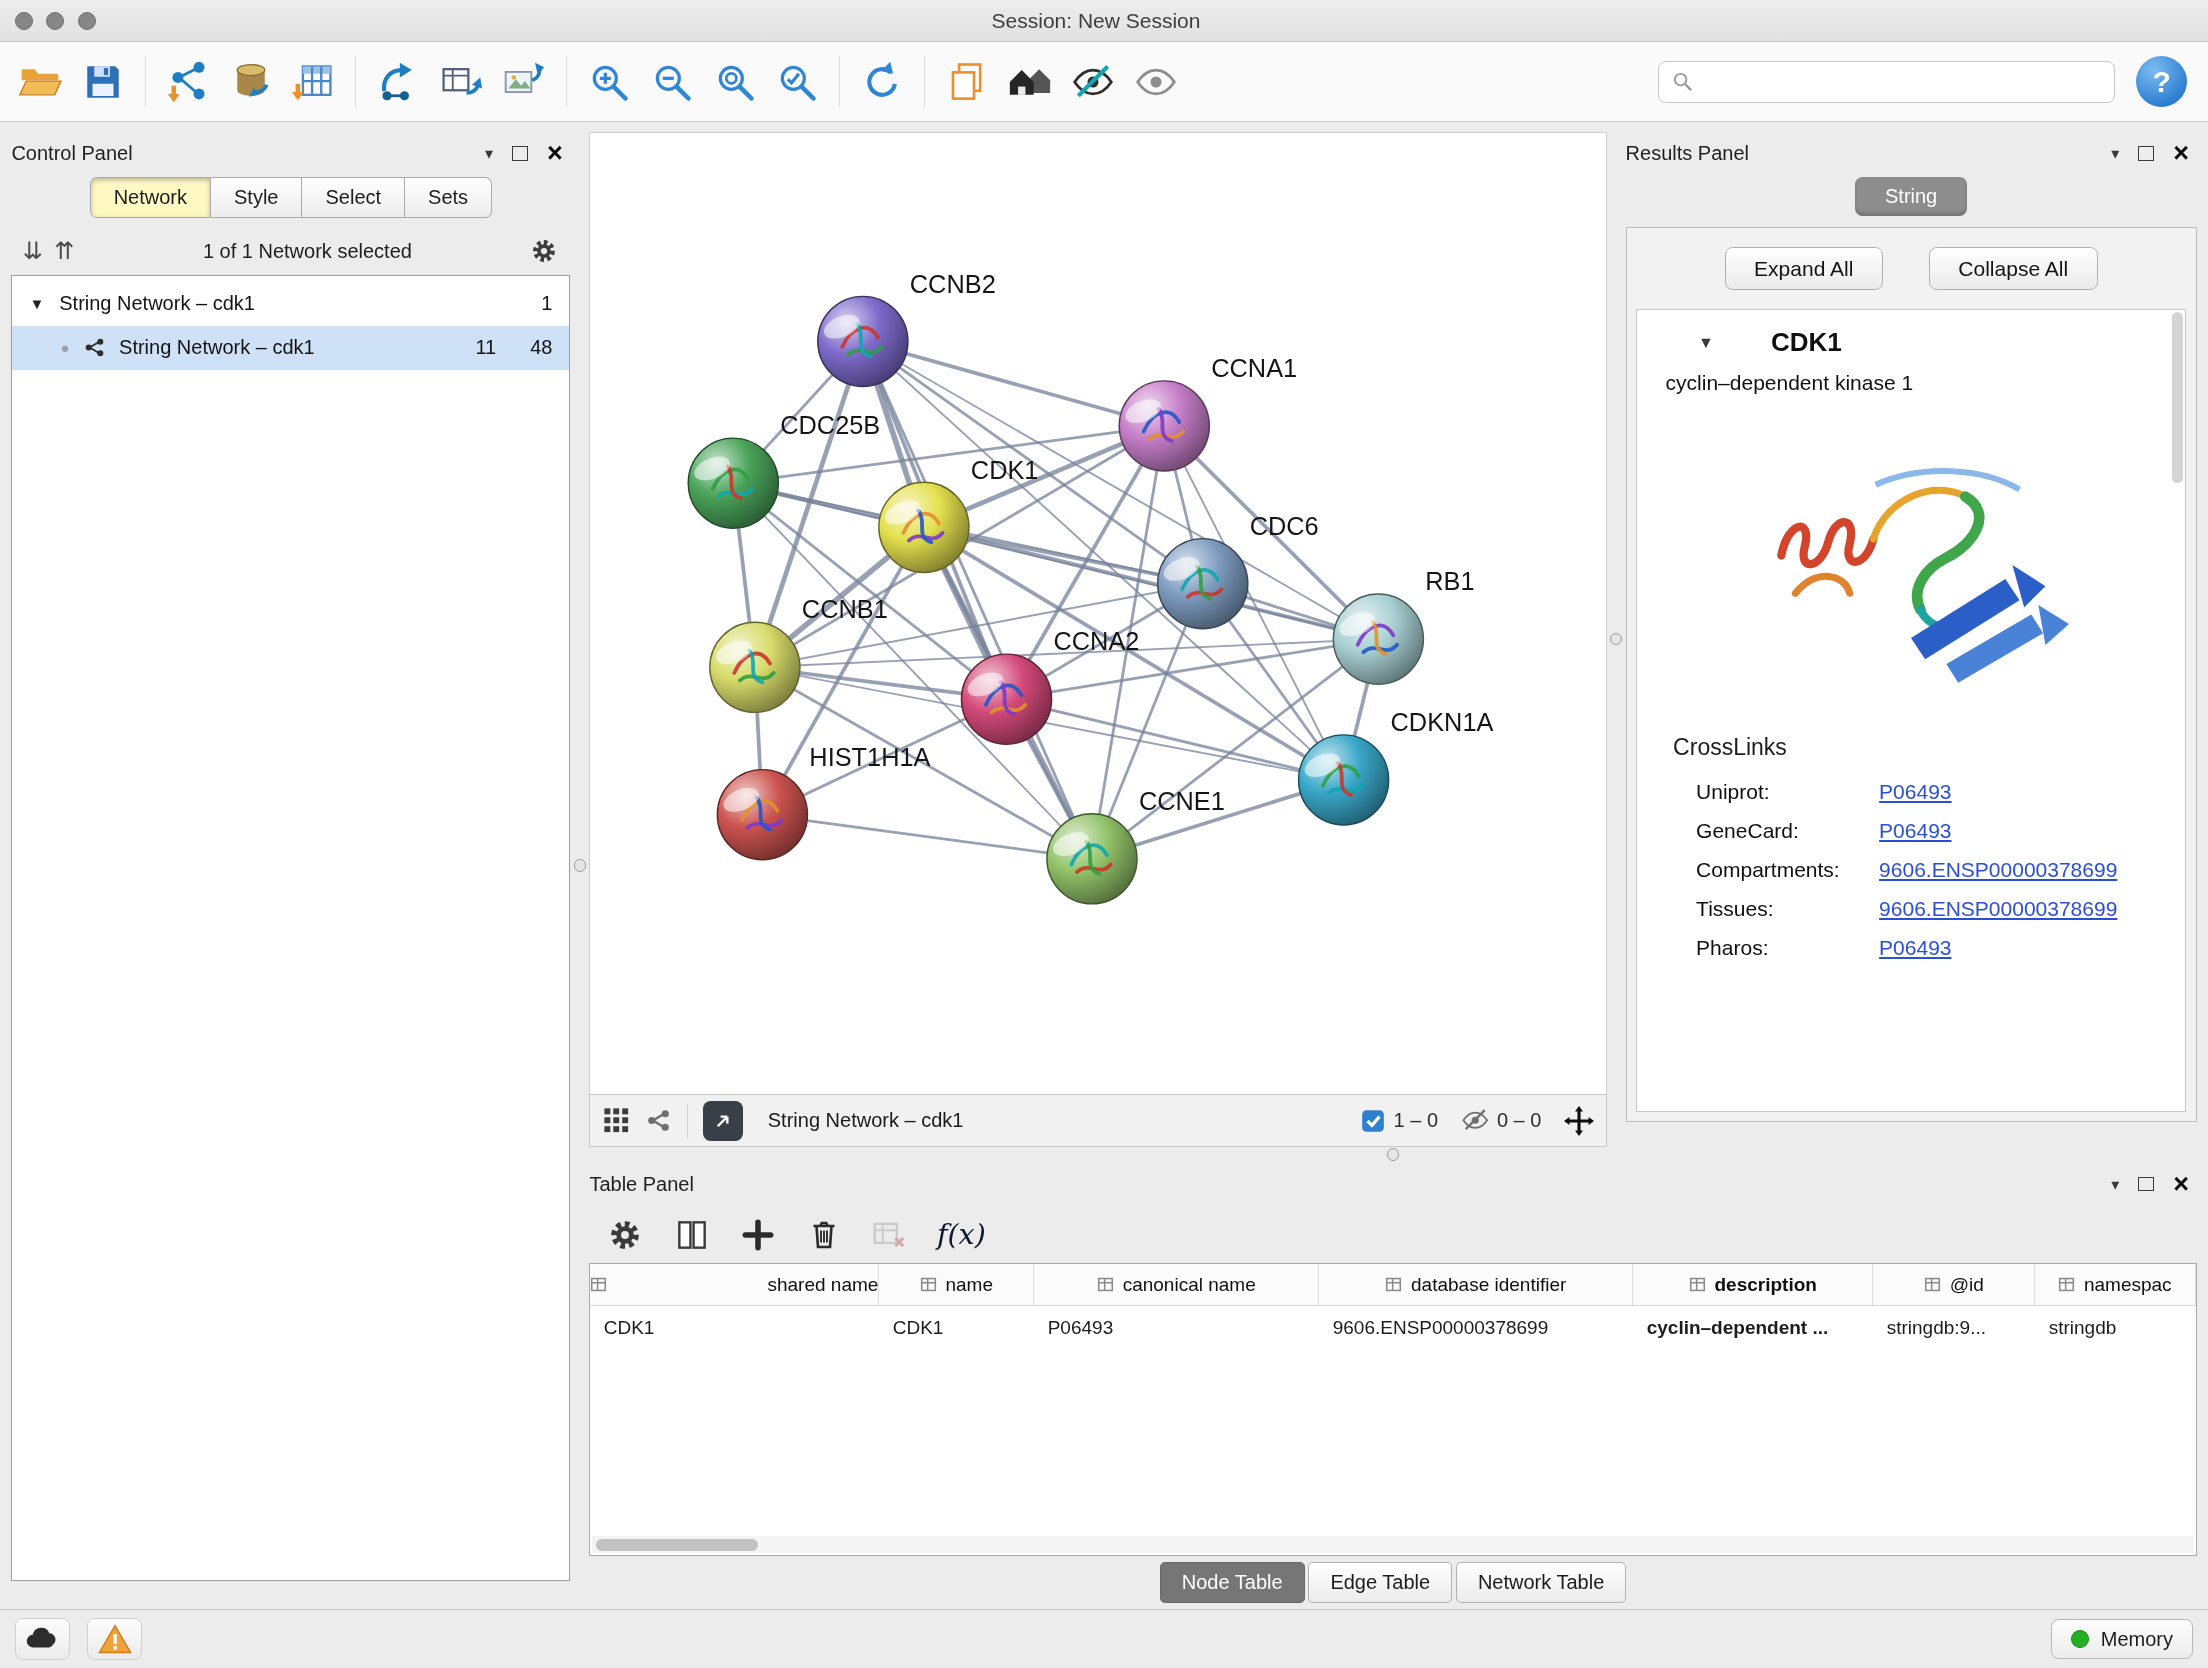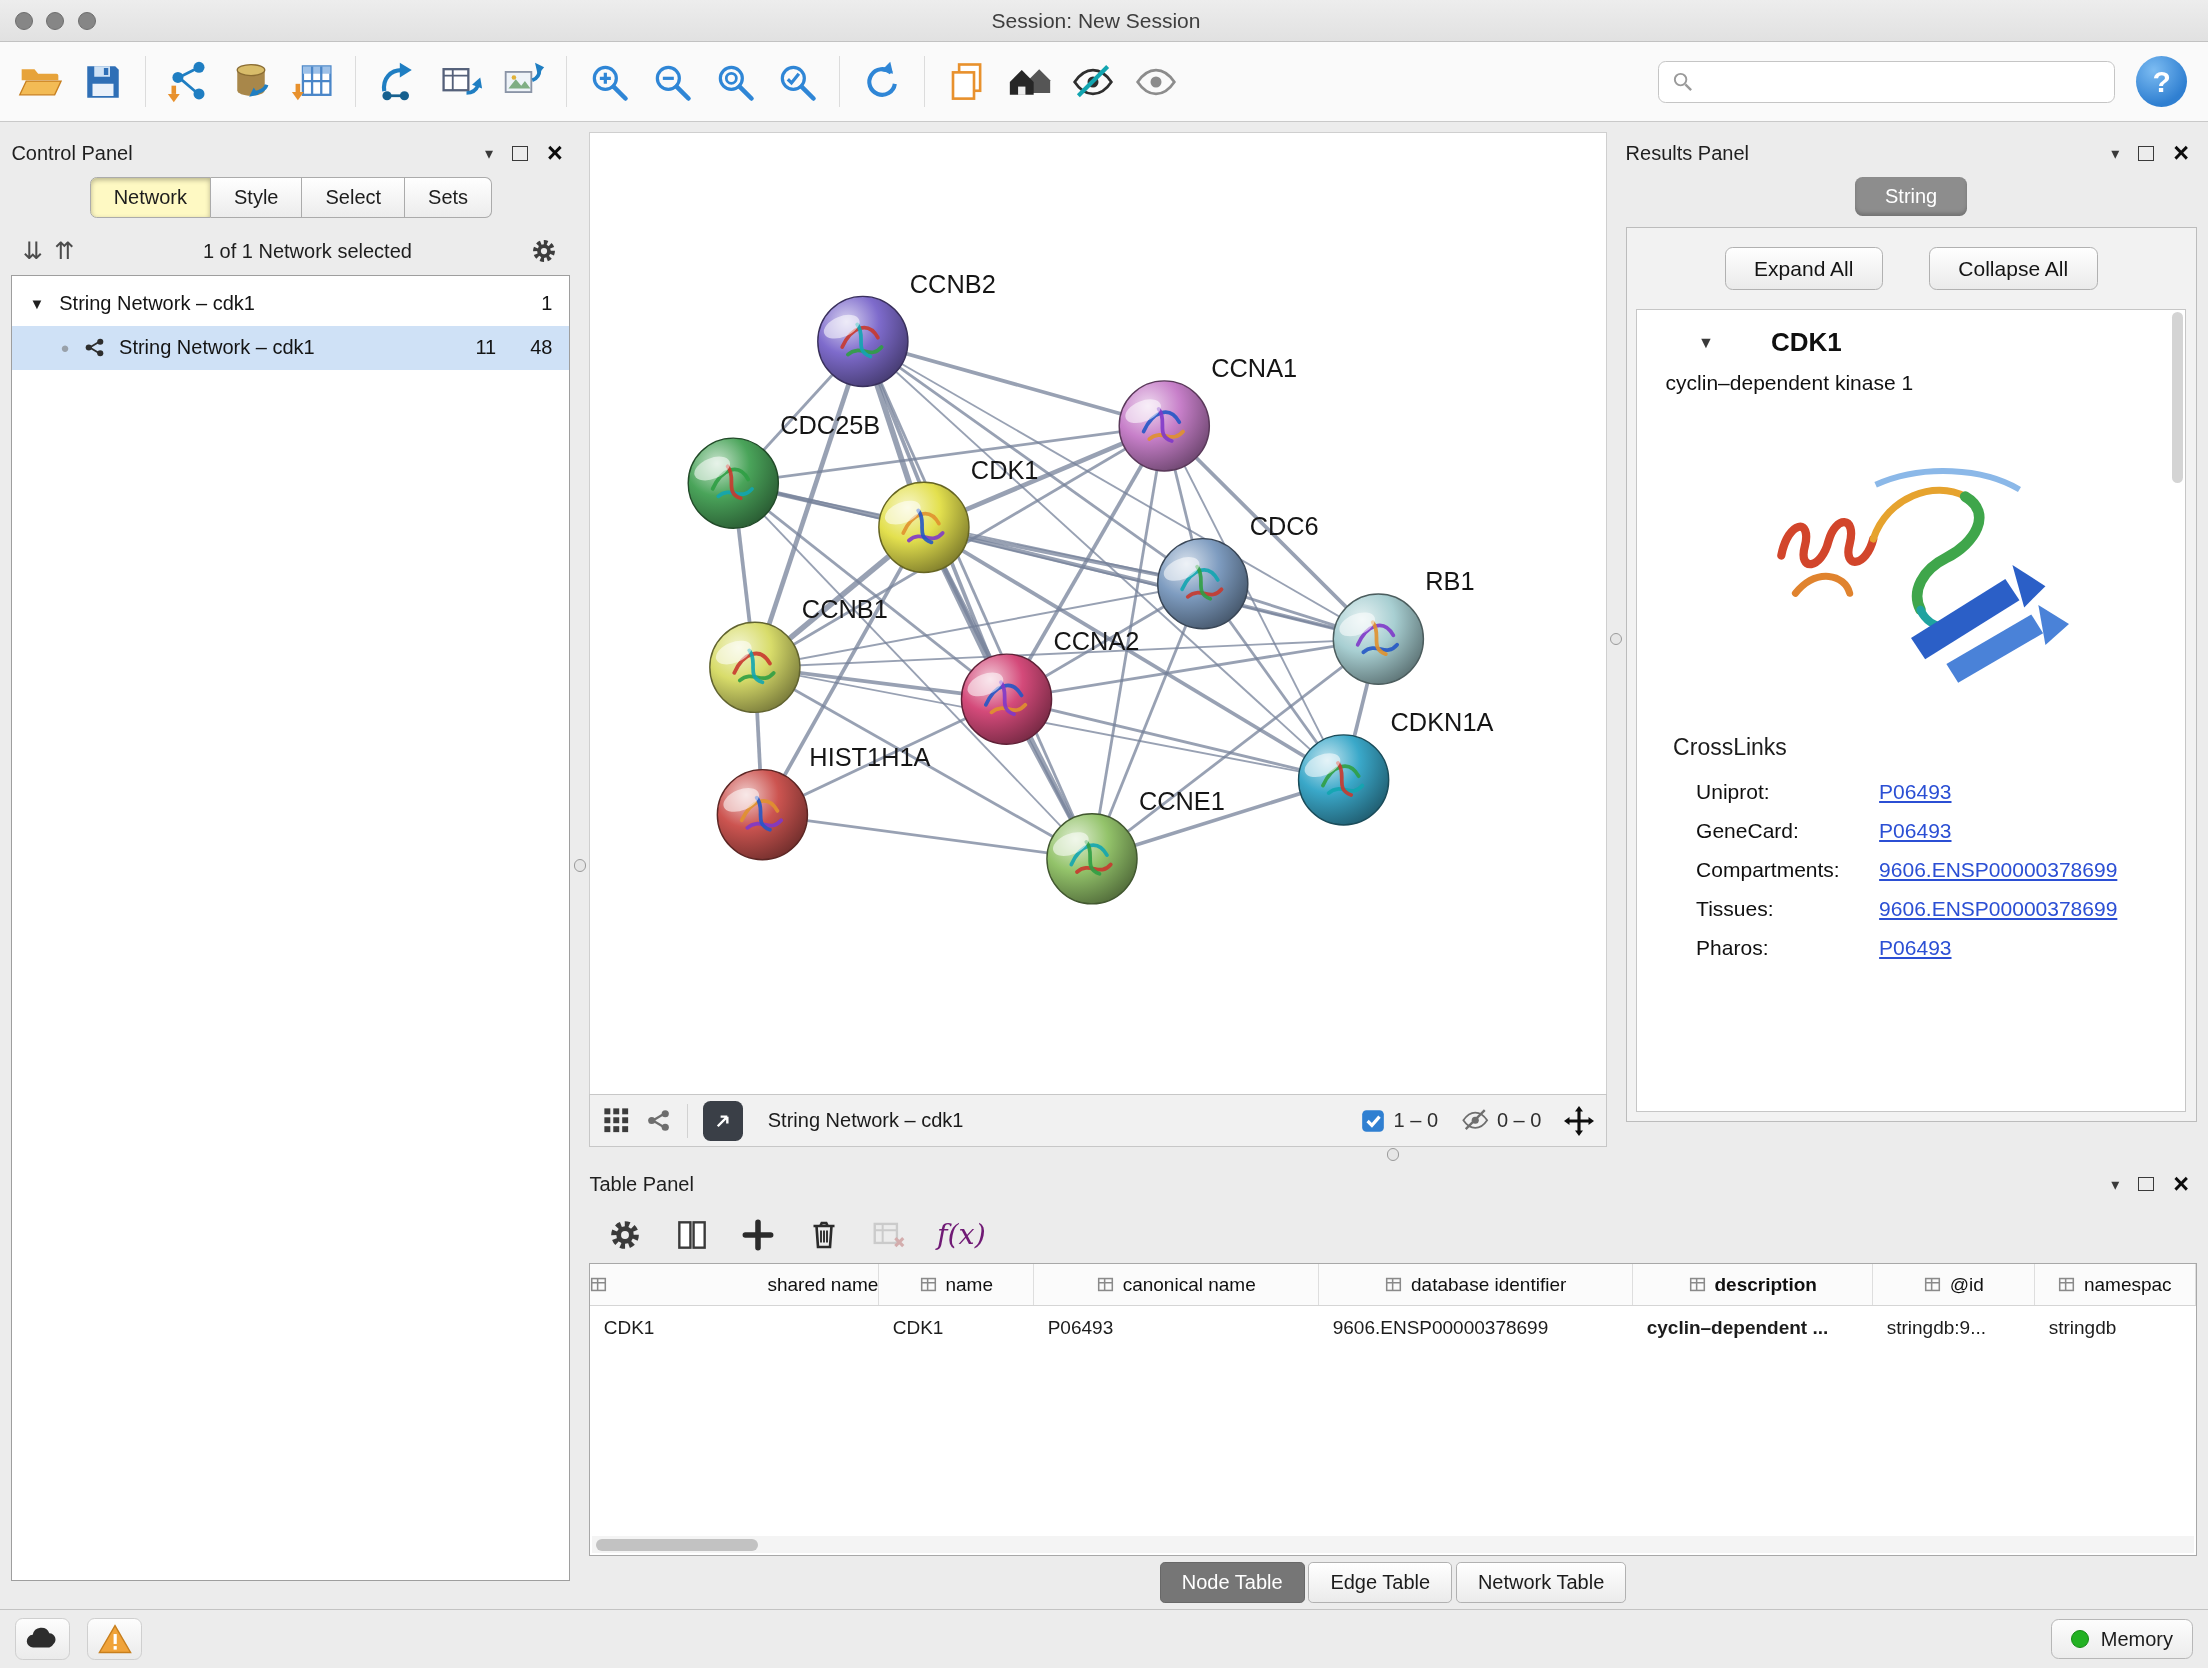--- a/index.html
+++ b/index.html
@@ -79,21 +79,21 @@
   .nf-sep { width: 1px; height: 34px; background: #d2d2d2; }
   .nf-title { font-size: 20px; color: #1b1b1b; margin-left: 9.5px; }
   .nf-right { margin-left: auto; display: flex; align-items: center; gap: 9.5px; color: #2e2e2e; font-size: 20px; }
   .nf-group { display: flex; align-items: center; gap: 7.6px; margin-left: 13.3px; }
   .export-btn { width: 40px; height: 40px; background: #3a3f47; border-radius: 7.6px;
     display: flex; align-items: center; justify-content: center; }
 
   
   .table-panel { height: 447px; display: flex; flex-direction: column; flex: none; }
   .tp-toolbar { height: 57px; display: flex; align-items: center; gap: 28.5px; padding: 0 17px; flex: none; }
-  .fx { font-family: "DejaVu Serif", serif; font-style: italic; font-size: 28.5px; color: #701a75; }
+  .fx { font-family: "DejaVu Serif", serif; font-style: italic; font-size: 28.5px; color: #0f172a; }
   .tp-box { flex: 1; border: 1px solid #a8a8a8; background: #fff; display: flex; flex-direction: column;
     min-height: 0; position: relative; }
   .thead { display: flex; height: 42px; background: #fbfbfb; border-bottom: 1px solid #d5d5d5; flex: none; }
   .th { display: flex; align-items: center; justify-content: center; gap: 8.6px; font-size: 19px; color: #101010;
     border-right: 1px solid #dedede; overflow: hidden; white-space: nowrap; flex: none; }
   .trow { display: flex; height: 44px; align-items: center; flex: none; }
   .td { padding: 0 13.3px; overflow: hidden; white-space: nowrap; font-size: 19px; flex: none; }
   .c0 { width: 289px; justify-content: space-between; } .c1 { width: 155px; } .c2 { width: 285px; } .c3 { width: 314px; }
   .c4 { width: 240px; font-weight: bold; } .c5 { width: 162px; } .c6 { flex: 1 !important; min-width: 133px; }
   .hscroll-track { position: absolute; left: 1.9px; right: 1.9px; bottom: 1.9px; height: 17px; background: #f4f4f4; }

